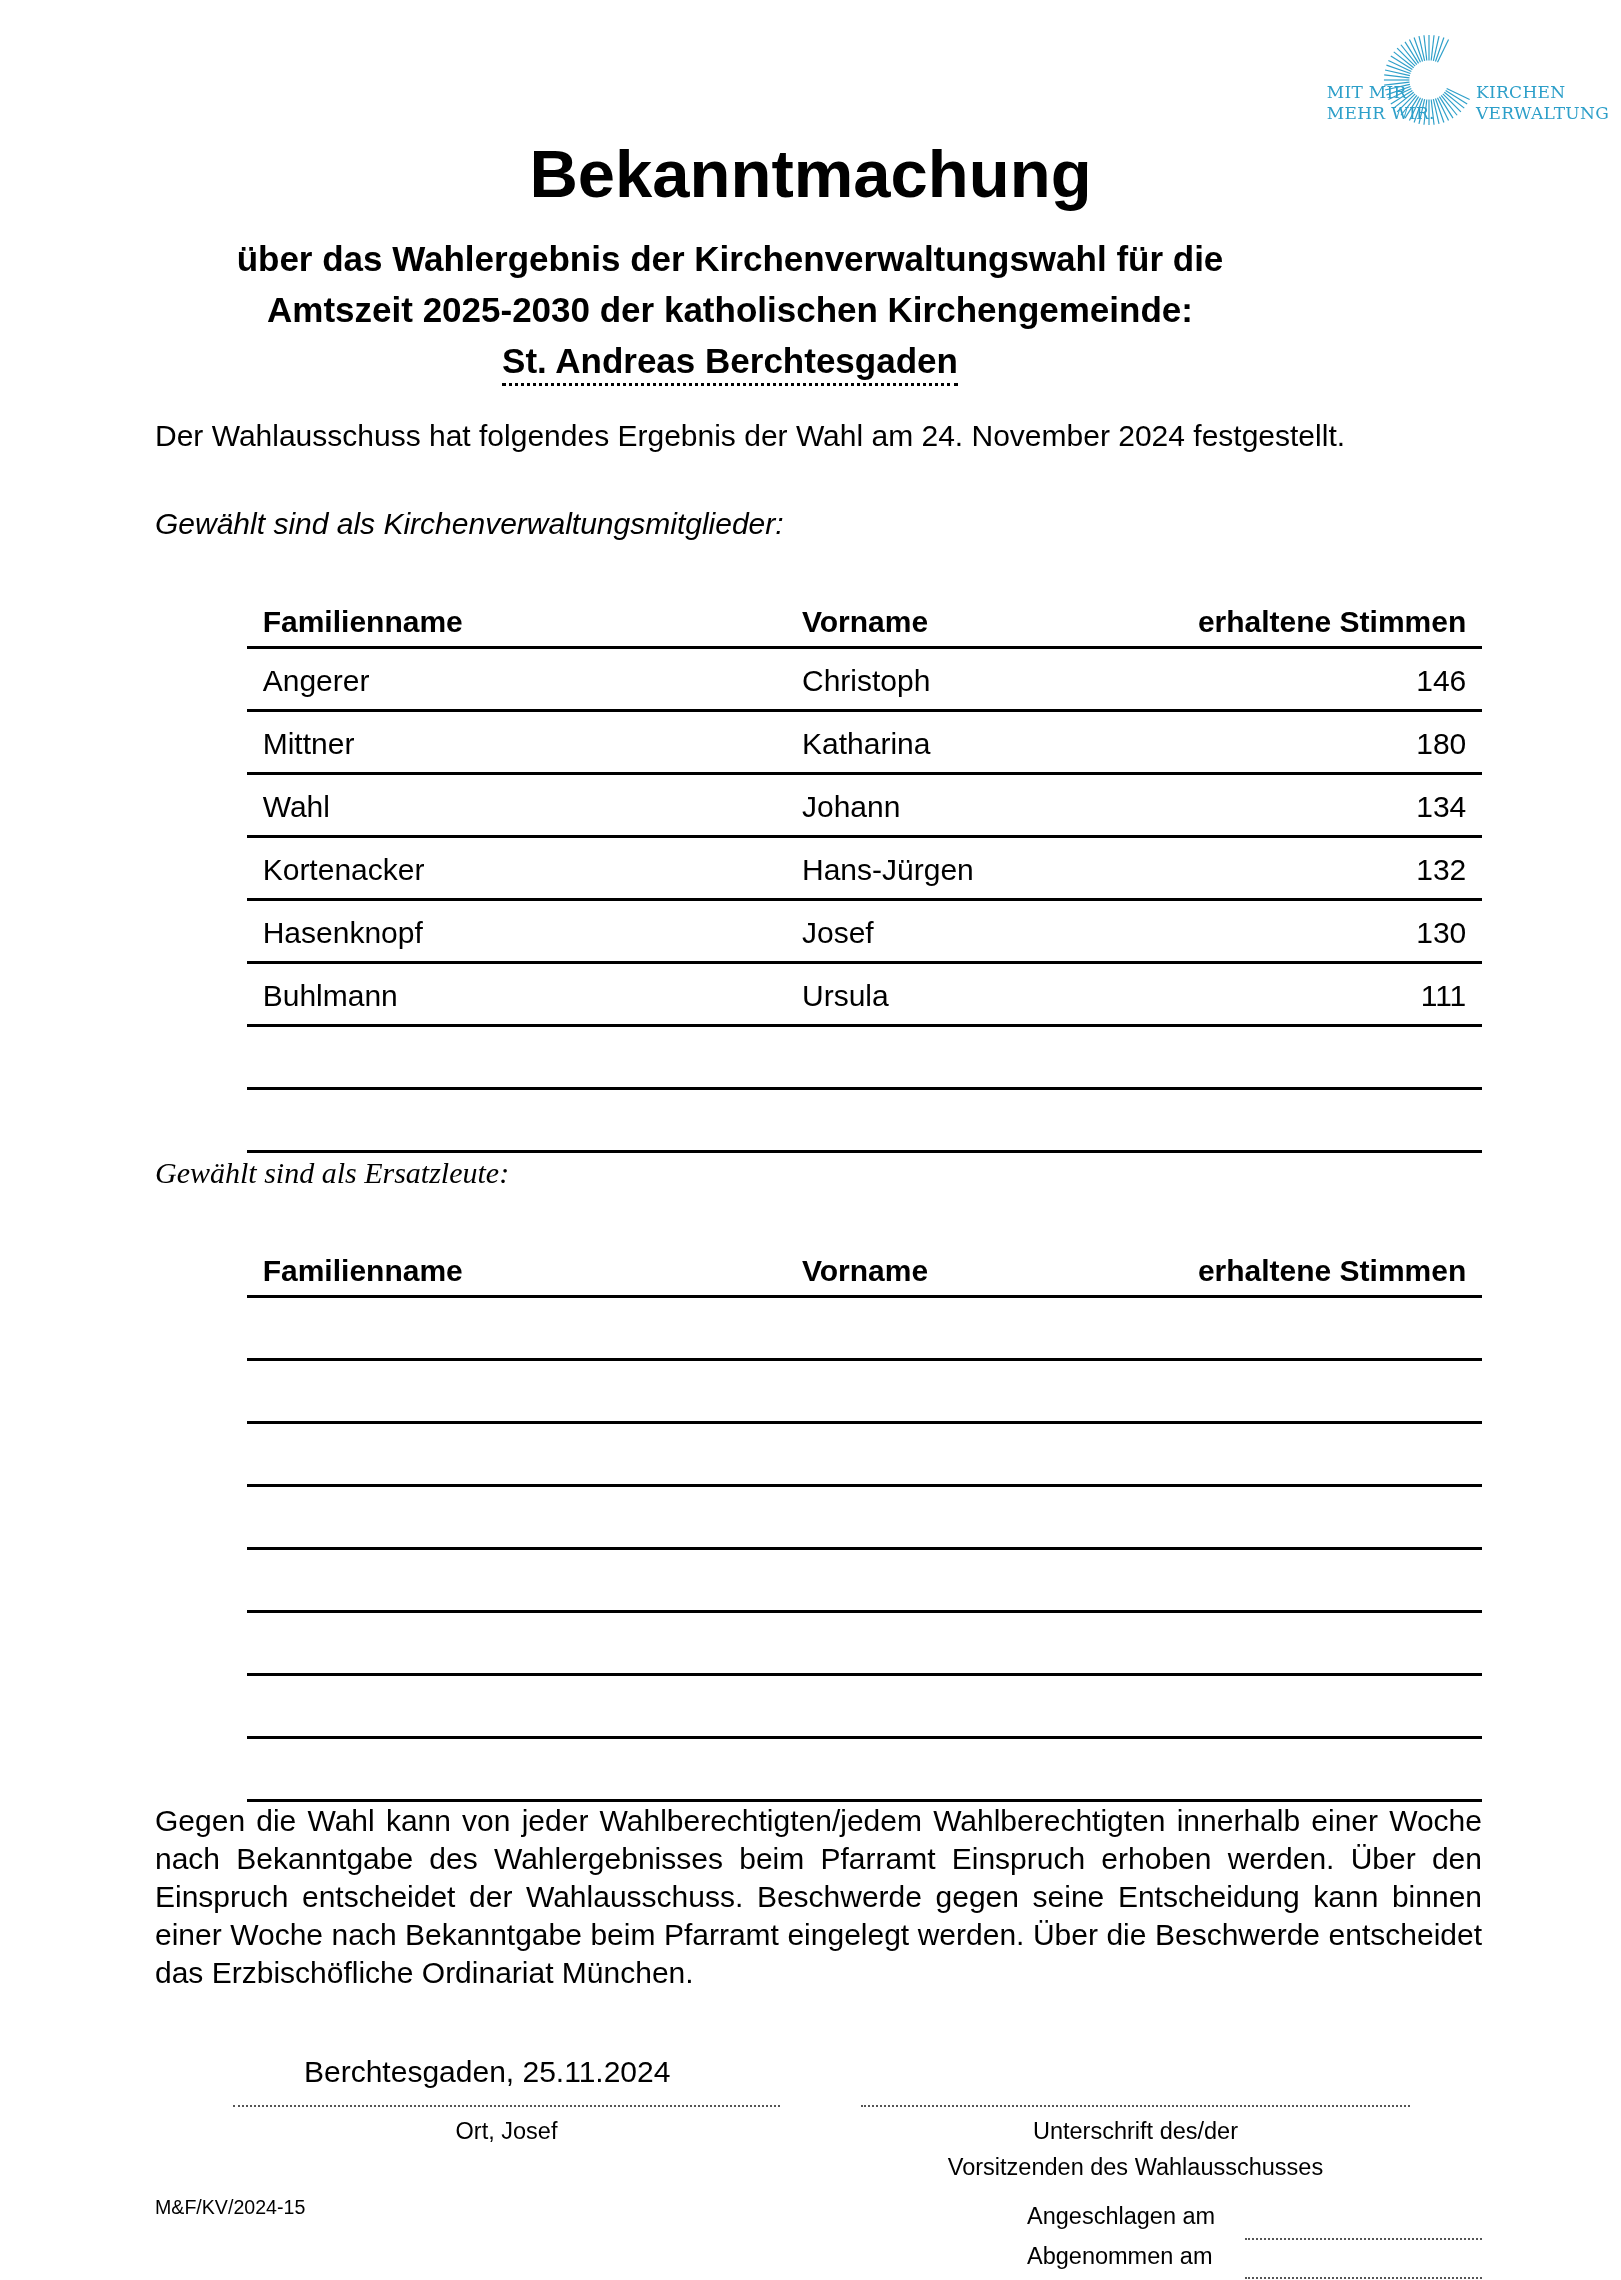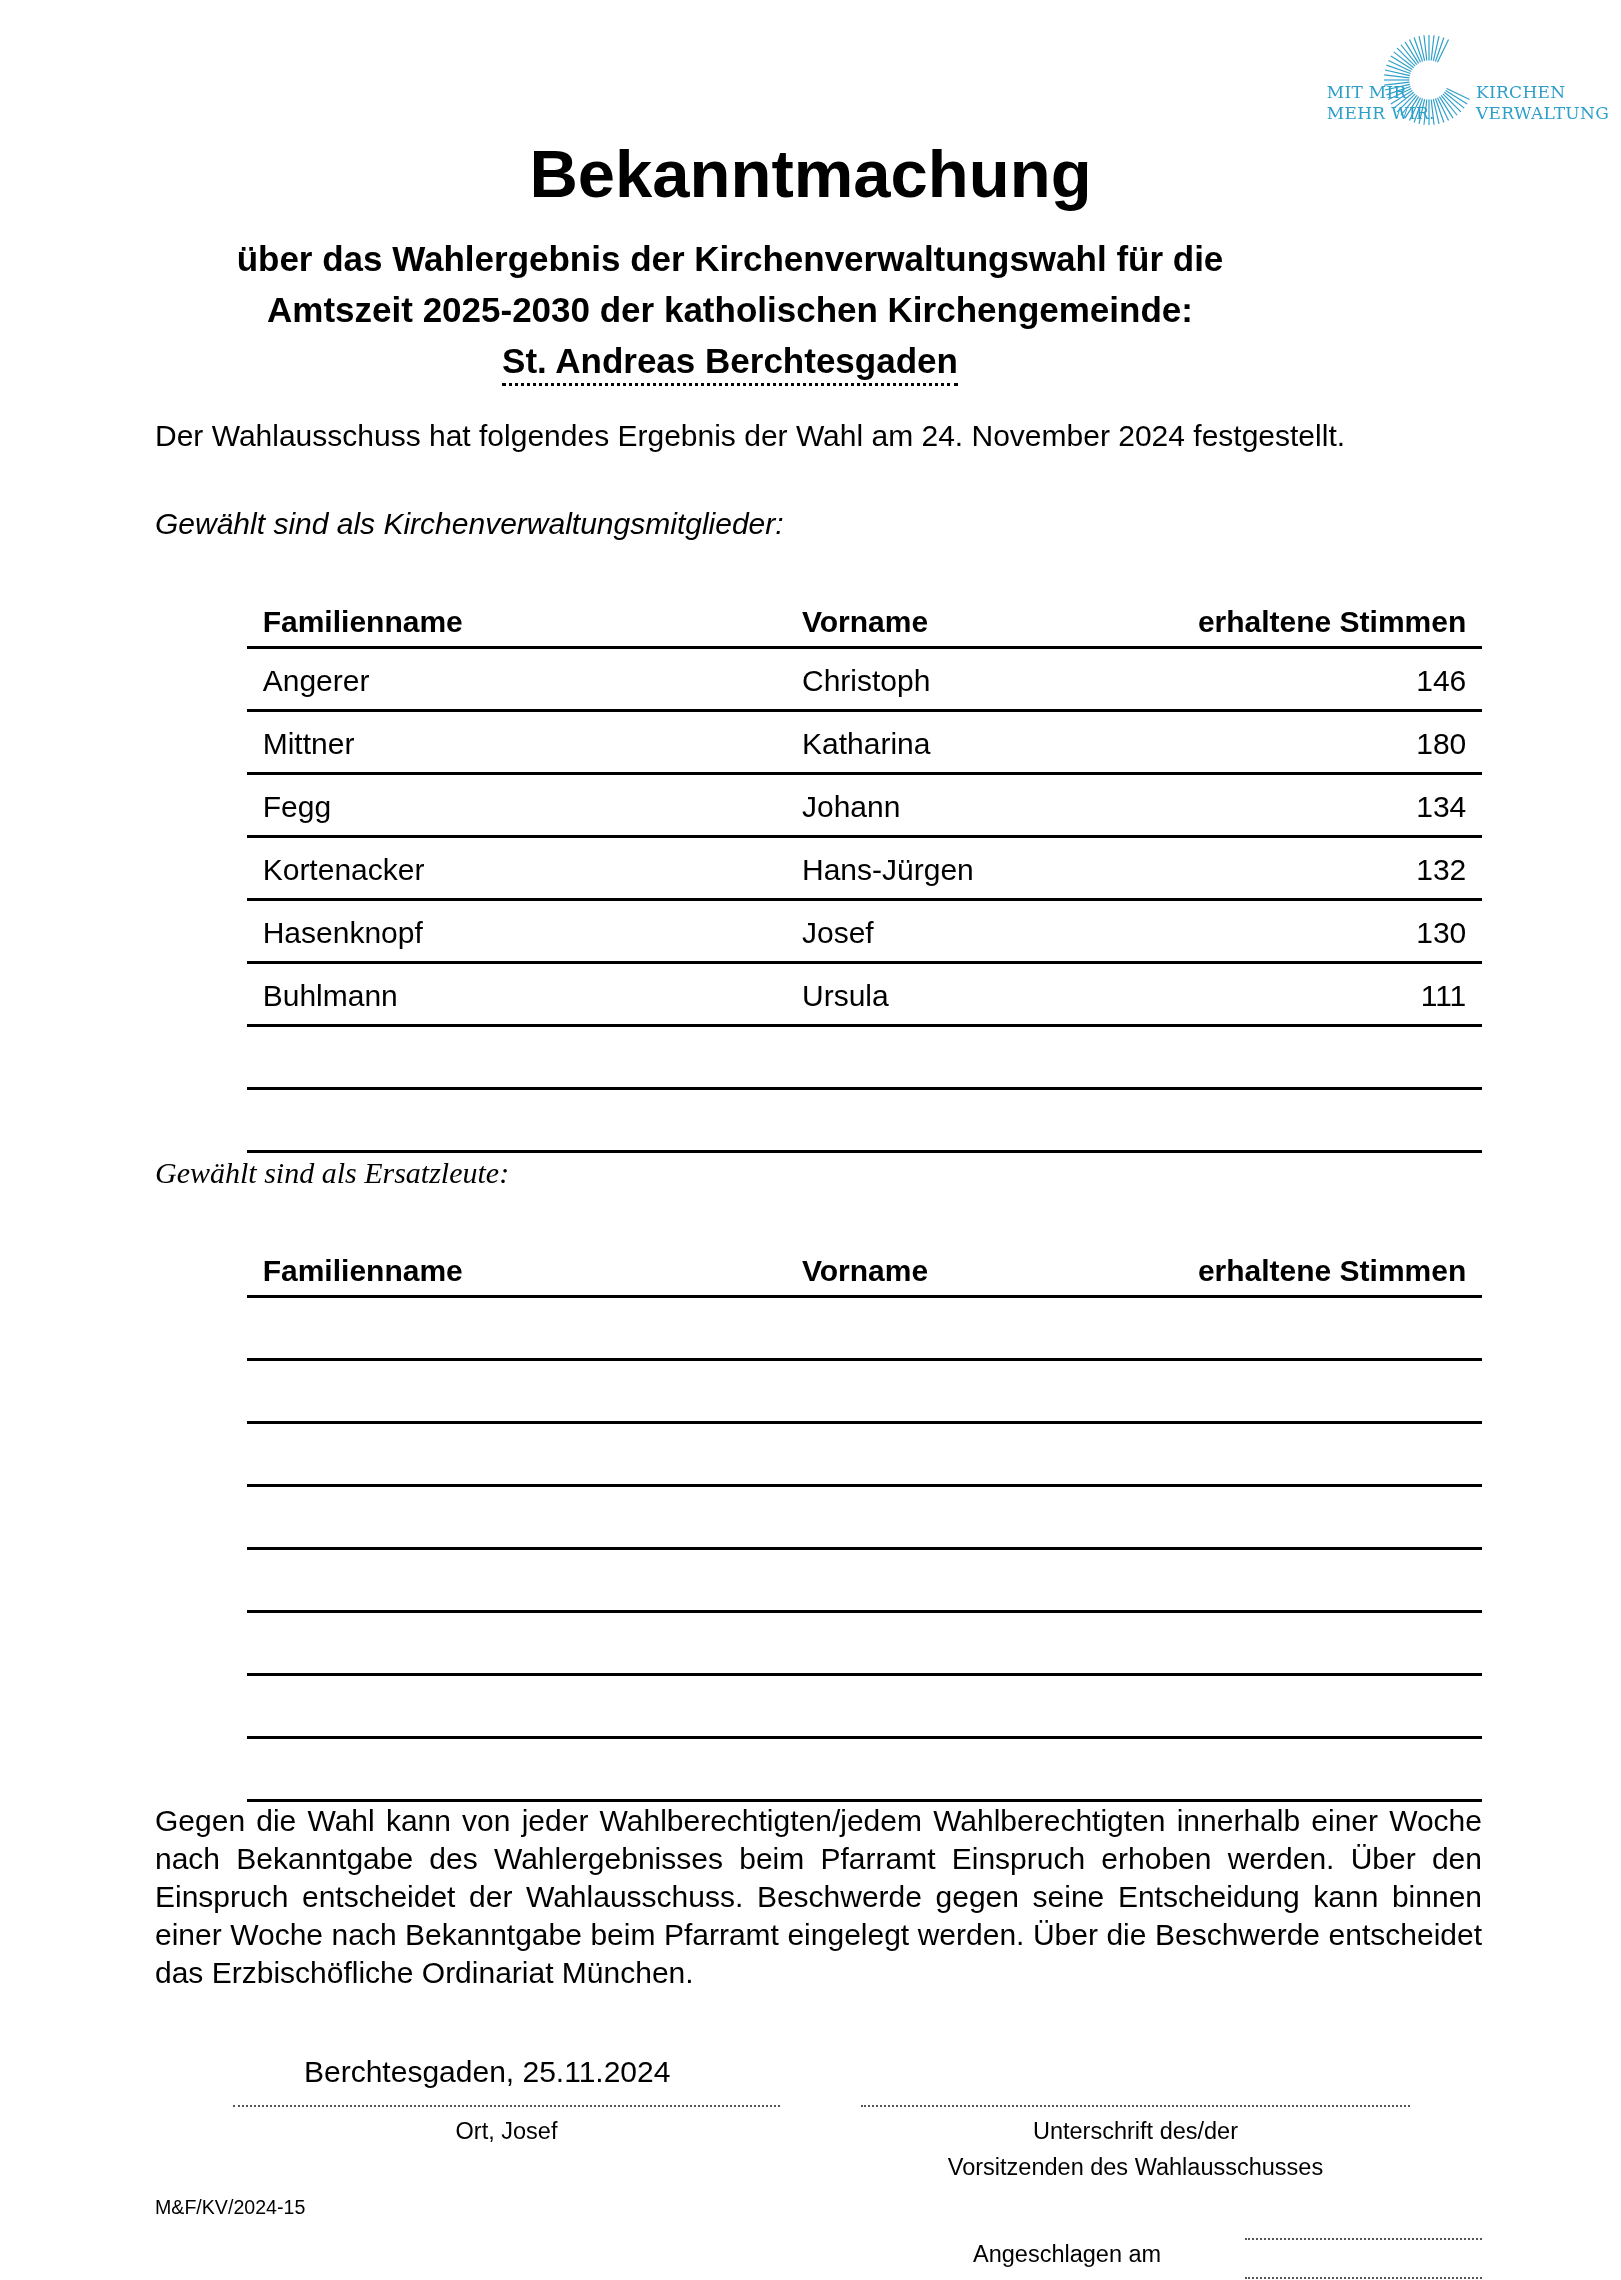--- a/index.html
+++ b/index.html
@@ -30,21 +30,21 @@
     .col2 { position: absolute; left: 555px; }
     .col3 { position: absolute; right: 15.7px; text-align: right; }
     .trow { position: relative; height: 60px; border-bottom: 3.9px solid #000; font-size: 30px; line-height: 63px; }
 
     .objection { position: absolute; left: 155px; top: 1802px; width: 1327px; font-size: 30px; line-height: 38px; text-align: justify; }
 
     .place-date { position: absolute; left: 304px; top: 2052px; font-size: 30px; line-height: 39px; }
     .dotline { position: absolute; height: 0; border-top: 2px dotted #555; }
     .sig-label { position: absolute; font-size: 23.5px; line-height: 36px; text-align: center; }
     .code { position: absolute; left: 155px; top: 2194px; font-size: 19.6px; line-height: 27.4px; }
-    .posted { position: absolute; left: 973px; font-size: 23.5px; line-height: 33px; margin-top: 38px; }
+    .posted { position: absolute; left: 1027px; font-size: 23.5px; line-height: 33px; }
   </style>
 </head>
 <body>
 
 <div class="logo">
   <div class="logo-text logo-left">
     <div>MIT MIR</div>
     <div>MEHR WIR.</div>
   </div>
   <svg class="logo-burst" id="burst" viewBox="0 0 100 100">
@@ -119,21 +119,21 @@
         <span class="col1">Angerer</span>
         <span class="col2">Christoph</span>
         <span class="col3">146</span>
       </div>
       <div class="trow">
         <span class="col1">Mittner</span>
         <span class="col2">Katharina</span>
         <span class="col3">180</span>
       </div>
       <div class="trow">
-        <span class="col1">Fegg</span>
+        <span class="col1">Wahl</span>
         <span class="col2">Johann</span>
         <span class="col3">134</span>
       </div>
       <div class="trow">
         <span class="col1">Kortenacker</span>
         <span class="col2">Hans-Jürgen</span>
         <span class="col3">132</span>
       </div>
       <div class="trow">
         <span class="col1">Hasenknopf</span>

